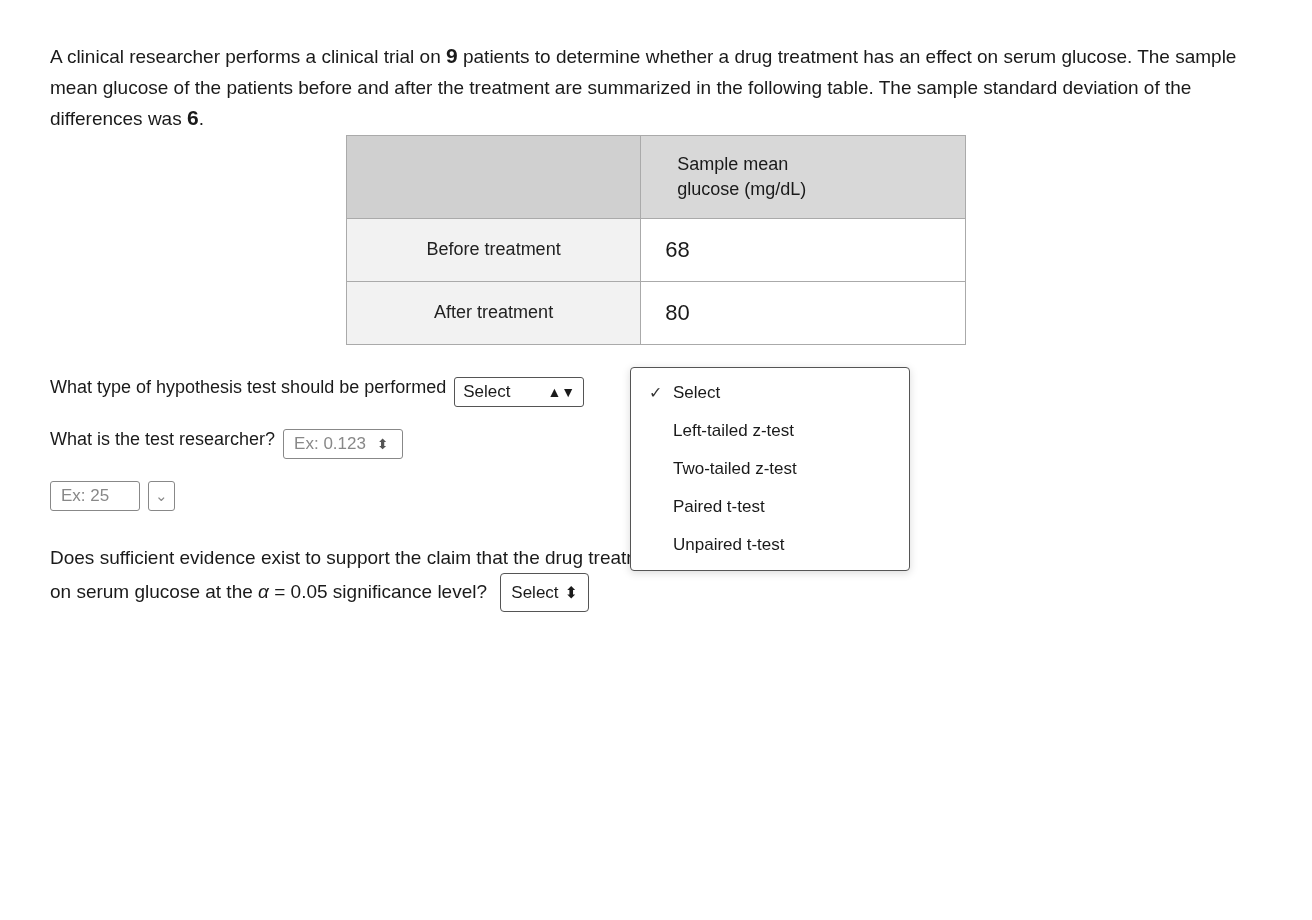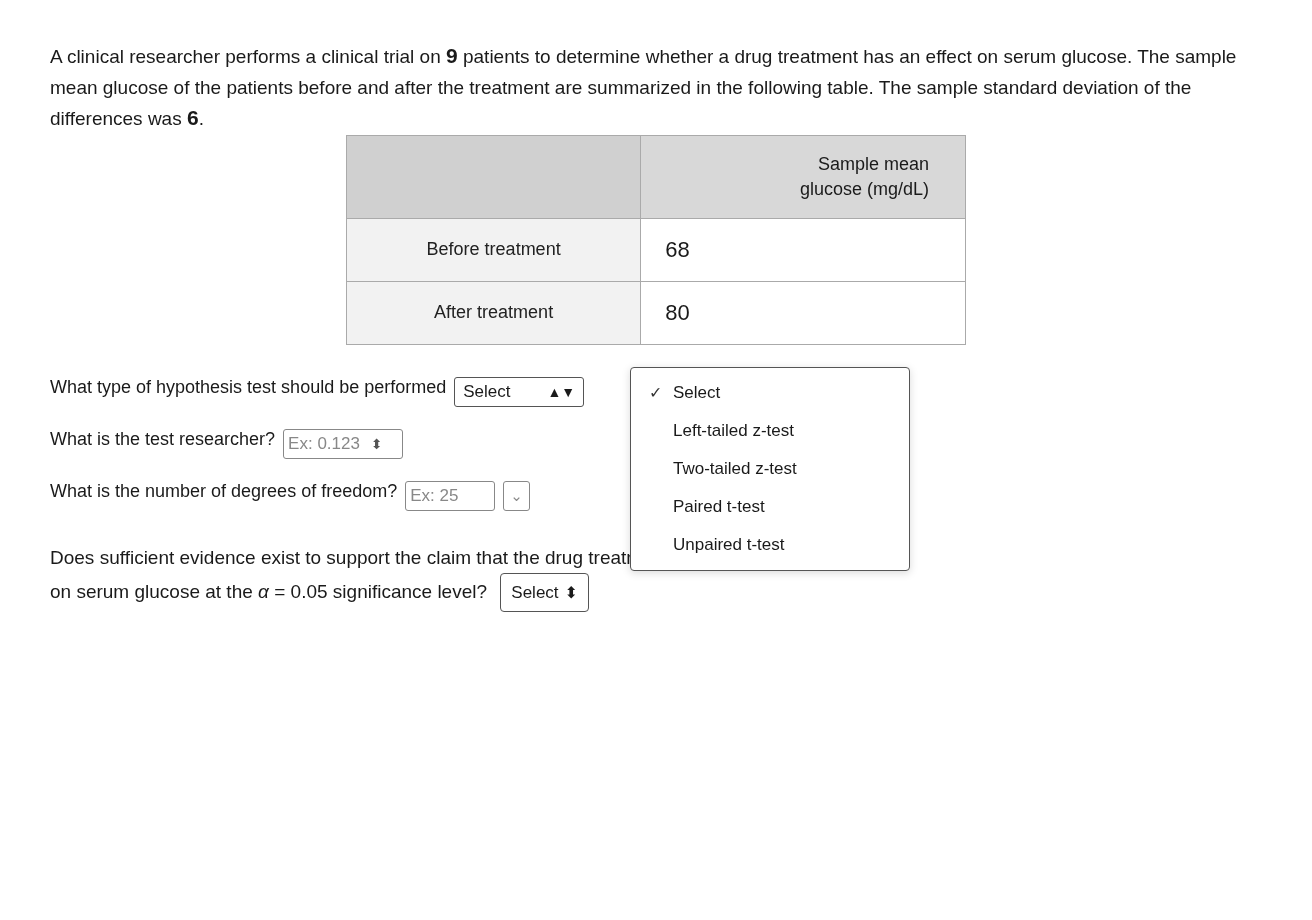--- a/index.html
+++ b/index.html
@@ -35,21 +35,21 @@
       border: 1.5px solid #aaa;
     }
 
     .data-table th, .data-table td {
       border: 1.5px solid #aaa;
       padding: 0;
     }
 
     .data-table thead th {
       background: #d8d8d8;
-      text-align: right;
+      text-align: left;
       padding: 16px 36px;
       font-weight: 500;
       font-size: 18px;
       line-height: 1.4;
     }
 
     .data-table tbody td {
       background: #f2f2f2;
       padding: 18px 24px;
       font-size: 18px;
@@ -87,21 +87,21 @@
 
     .inline-select .select-arrow {
       margin-left: 6px;
       font-size: 14px;
     }
 
     .inline-input {
       display: inline-block;
       border: 1.5px solid #888;
       border-radius: 3px;
-      padding: 4px 4px;
+      padding: 4px 10px;
       font-size: 17px;
       color: #888;
       min-width: 120px;
       background: #fff;
     }
 
     
     .dropdown-overlay {
       position: absolute;
       top: -10px;
@@ -239,21 +239,20 @@
 
 <div class="q-row">
   <span>What is the test researcher?</span>
   <div class="inline-input">
     <span>Ex: 0.123</span>
     <span style="margin-left:6px;font-size:14px;color:#555;">⬍</span>
   </div>
 </div>
 
 <div class="q-row">
-  <span>What is the number of degrees of freedom?</span>
   <div class="inline-input" style="min-width:90px;">
     <span>Ex: 25</span>
   </div>
   <div class="small-arrow-select">
     <span>⌄</span>
   </div>
 </div>
 
 <div class="bottom-question">
   <span>Does sufficient evidence exist to support the claim that the drug treatment has an effect</span><br>

